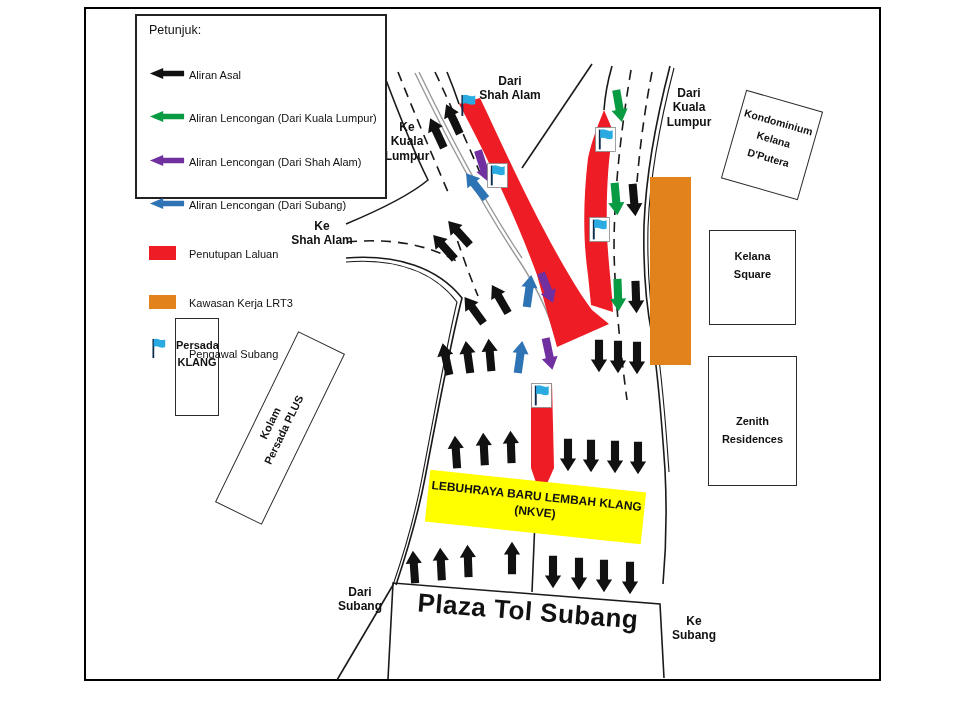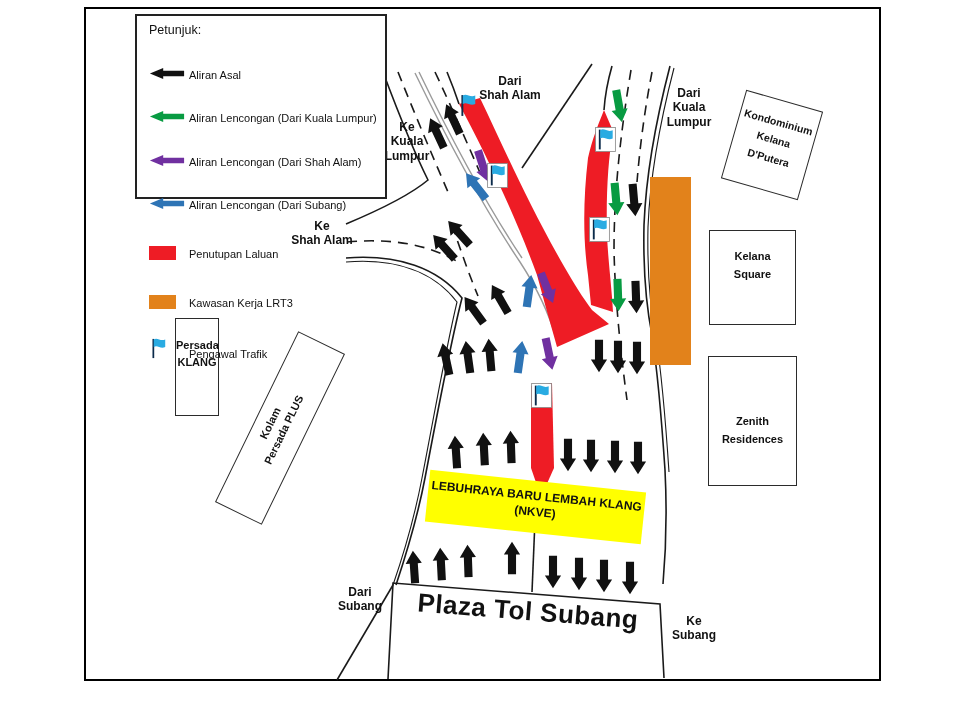--- a/index.html
+++ b/index.html
@@ -187,21 +187,21 @@
           <span class="swatch" style="background: rgb(226, 130, 27);"></span>
         </span>
       <span class="lbl">Kawasan Kerja LRT3</span>
     </div>
     <div class="lrow flag-row">
       <span class="ic">
           <svg width="20" height="23" viewBox="0 0 20 24">
         <use href="#flagPlain" width="20" height="24"></use>
           </svg>
         </span>
-      <span class="lbl">Pengawal Trafik</span>
+      <span class="lbl">Pengawal Subang</span>
     </div>
   </div>
 
   <div class="building" id="b-kondo" style="left:732px;top:99px;width:80px;height:92px;transform:rotate(16deg);font-size:10.5px;line-height:1.75;padding-top:12px;">
     <span>Kondominium</span>
     <span>Kelana</span>
     <span>D'Putera</span>
   </div>
   <div class="building" style="left:709px;top:230px;width:87px;height:95px;font-size:11px;line-height:1.6;padding-top:17px;">
     <span>Kelana</span>

